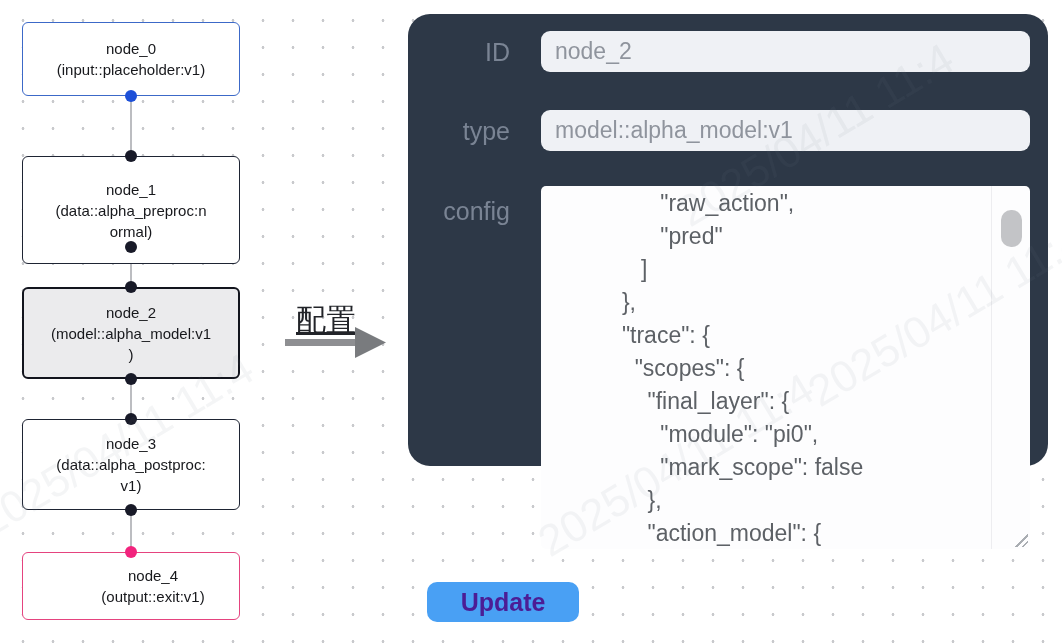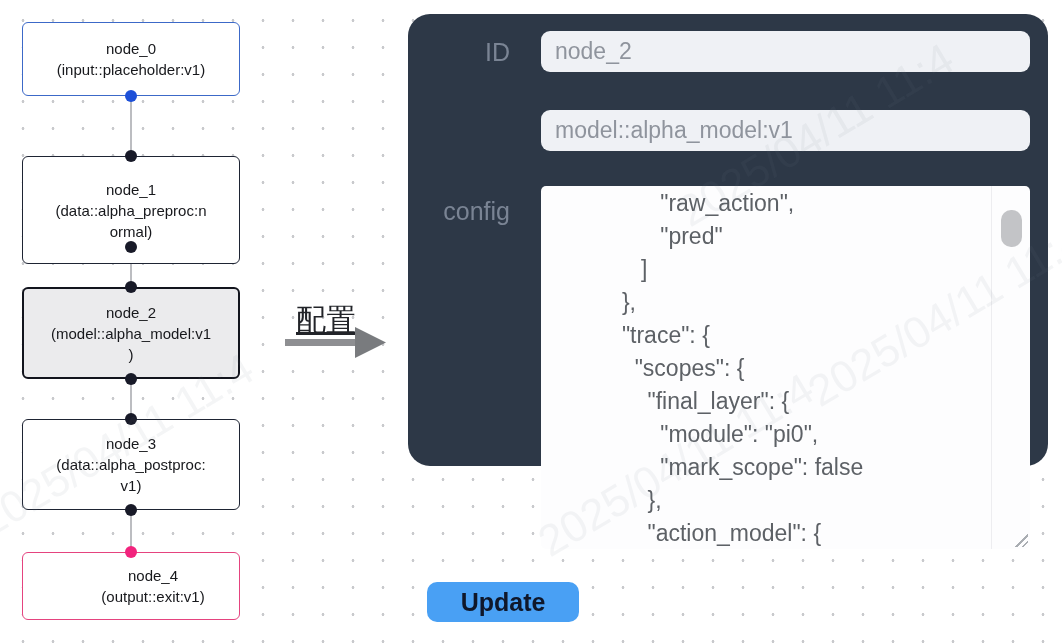--- a/index.html
+++ b/index.html
@@ -71,21 +71,21 @@
   .cfg-gutter{position:absolute;top:0;right:38px;width:1px;height:100%;background:#ededf0;}
   .cfg-thumb{position:absolute;top:24px;right:8px;width:21px;height:37px;border-radius:10px;background:#c3c4c7;}
   .cfg-resize{
     position:absolute;right:2px;bottom:2px;width:15px;height:15px;
     background:repeating-linear-gradient(-45deg,transparent 0 3px,#a9adb2 3px 4.6px);
     clip-path:polygon(100% 0,100% 100%,0 100%);
   }
   .update-btn{
     position:absolute;left:19px;top:568px;width:152px;height:40px;
     background:#49a0f4;border:none;border-radius:10px;
-    color:#0f172a;font-size:25px;font-weight:bold;
+    color:#4c1d95;font-size:25px;font-weight:bold;
     font-family:"Liberation Sans",sans-serif;cursor:pointer;
   }
 
   
   .wm{position:absolute;z-index:6;pointer-events:none;
     font-size:44px;color:rgba(120,130,142,0.08);white-space:nowrap;
     transform:rotate(-31deg);}
   .wm-a{left:660px;top:110px;}
   .wm-b{left:790px;top:290px;}
   .wm-c{left:520px;top:440px;}
@@ -134,20 +134,21 @@
 
 <div class="transfer-label">配置</div>
 <svg class="transfer-arrow" width="106" height="34">
   <rect x="2" y="13" width="74" height="7" fill="#8e8f92"></rect>
   <polygon points="72,1 103,16.5 72,32" fill="#797b7e"></polygon>
 </svg>
 
 <div class="panel">
   <div class="field-label label-id">ID</div>
   <input class="text-input input-id" type="text" readonly="" value="node_2" style="">
+  <div class="field-label label-type">type</div>
   <input class="text-input input-type" type="text" readonly="" value="model::alpha_model:v1" style="">
 
   <div class="field-label label-config">config</div>
   <div class="config-box">
     <div class="cfg-line">                "raw_action",</div>
     <div class="cfg-line">                "pred"</div>
     <div class="cfg-line">             ]</div>
     <div class="cfg-line">          },</div>
     <div class="cfg-line">          "trace": {</div>
     <div class="cfg-line">            "scopes": {</div>

